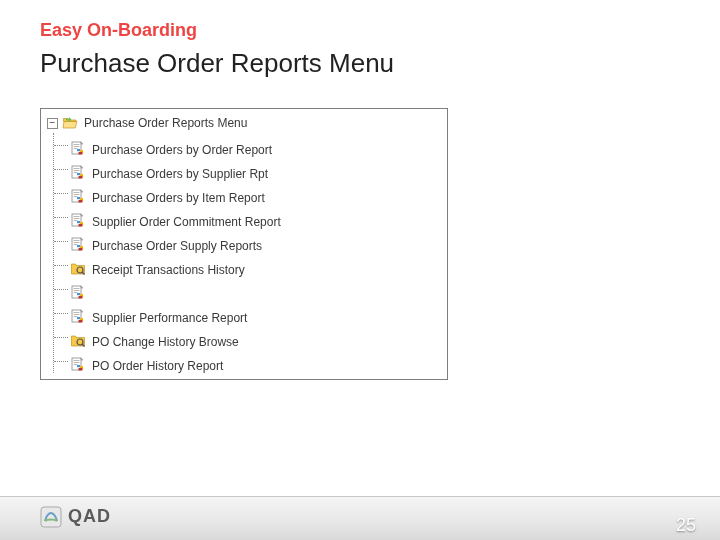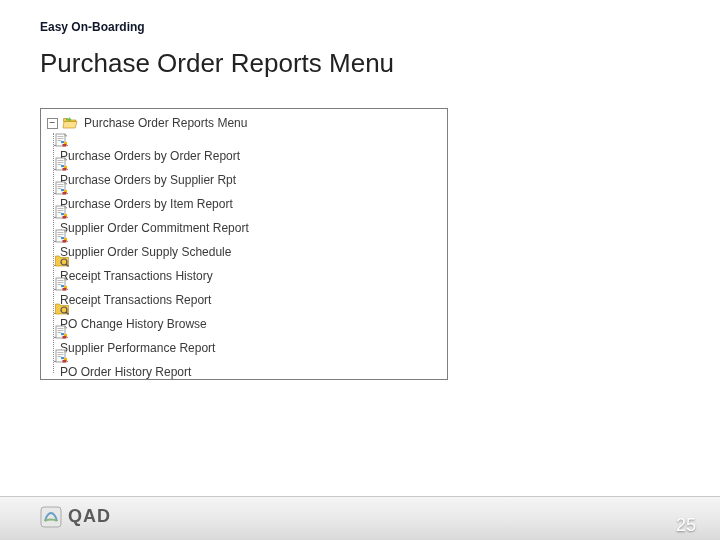--- a/index.html
+++ b/index.html
@@ -1,23 +1,23 @@
 <!DOCTYPE html>
 <html><head>
 <meta charset="utf-8">
 <style>
   html,body{margin:0;padding:0;width:720px;height:540px;font-family:Arial,Helvetica,sans-serif;background:#fff;color:#000;}
   .slide{position:relative;width:720px;height:540px;box-sizing:border-box;}
-  .breadcrumb{position:absolute;left:40px;top:20px;font-size:12px;font-weight:bold;color:#0f172a;}
+  .breadcrumb{position:absolute;left:40px;top:20px;font-size:18px;font-weight:bold;color:#ef4444;}
   .title{position:absolute;left:40px;top:48px;font-size:26px;font-weight:500;color:#222;}
   .tree-panel{position:absolute;left:40px;top:108px;width:408px;border:1px solid #7d7d7d;background:#fff;font-family:Tahoma,Arial,sans-serif;font-size:12px;color:#3a3a3a;padding:4px 6px 6px 6px;box-sizing:border-box;}
   .tree-root{display:flex;align-items:center;height:20px;}
   .expand-box{width:11px;height:11px;border:1px solid #8a8a8a;background:#fff;display:flex;align-items:center;justify-content:center;font-size:10px;line-height:1;color:#333;margin-right:4px;box-sizing:border-box;cursor:pointer;}
   .tree-children{margin-left:6px;border-left:1px dotted #8a8a8a;padding-left:0;}
-  .tree-item{display:flex;align-items:flex-start;height:24px;position:relative;flex-direction:column;}
+  .tree-item{display:flex;align-items:flex-end;height:24px;position:relative;}
   .tree-item::before{content:"";position:absolute;left:0;top:12px;width:14px;border-top:1px dotted #8a8a8a;}
   .tree-item .item-gap{width:16px;height:1px;}
   .tree-label{margin-left:6px;white-space:nowrap;}
   
   .ico{width:16px;height:16px;display:inline-block;position:relative;flex:0 0 16px;}
   .ico-folder-open svg,.ico-report svg,.ico-browse svg{width:16px;height:16px;display:block;}
   .footer{position:absolute;left:0;right:0;bottom:0;height:44px;background:linear-gradient(#f5f5f5 0%,#e8e8e8 55%,#d9d9d9 100%);border-top:1px solid #c8c8c8;display:flex;align-items:center;justify-content:space-between;padding:0 24px 4px 40px;box-sizing:border-box;}
   .logo{display:flex;align-items:center;gap:6px;}
   .logo-mark{width:22px;height:22px;}
   .logo-text{font-size:18px;font-weight:bold;color:#5a5a5a;letter-spacing:1px;}
@@ -119,21 +119,21 @@
               <rect x="2" y="1" width="9" height="12" fill="#fff" stroke="#888" stroke-width="0.8"></rect>
               <path d="M11 1l2 2h-2z" fill="#ddd" stroke="#888" stroke-width="0.6"></path>
               <rect x="3.5" y="3" width="6" height="1" fill="#bbb"></rect>
               <rect x="3.5" y="5" width="6" height="1" fill="#bbb"></rect>
               <rect x="3.5" y="7" width="4" height="1" fill="#bbb"></rect>
               <rect x="7" y="8" width="3" height="2.2" fill="#4a90d9"></rect>
               <rect x="10" y="9" width="3" height="2.8" fill="#f4b400"></rect>
               <rect x="8.5" y="11" width="4" height="2.5" fill="#c0392b"></rect>
             </svg>
         </span>
-        <span class="tree-label">Supplier Order Supply Schedule</span>
+        <span class="tree-label">Purchase Order Supply Reports</span>
       </div>
 
       <div class="tree-item">
         <span class="item-gap"></span>
         <span class="ico ico-browse">
           <svg viewBox="0 0 16 16">
               <path fill="#f7c948" stroke="#b8860b" stroke-width="0.6" d="M1.5 3h4l1 1.5h8v8.5h-13z"></path>
               <circle cx="10" cy="9" r="3" fill="none" stroke="#555" stroke-width="1.2"></circle>
               <line x1="12" y1="11" x2="14.5" y2="13.5" stroke="#555" stroke-width="1.4"></line>
             </svg>
@@ -148,50 +148,49 @@
               <rect x="2" y="1" width="9" height="12" fill="#fff" stroke="#888" stroke-width="0.8"></rect>
               <path d="M11 1l2 2h-2z" fill="#ddd" stroke="#888" stroke-width="0.6"></path>
               <rect x="3.5" y="3" width="6" height="1" fill="#bbb"></rect>
               <rect x="3.5" y="5" width="6" height="1" fill="#bbb"></rect>
               <rect x="3.5" y="7" width="4" height="1" fill="#bbb"></rect>
               <rect x="7" y="8" width="3" height="2.2" fill="#4a90d9"></rect>
               <rect x="10" y="9" width="3" height="2.8" fill="#f4b400"></rect>
               <rect x="8.5" y="11" width="4" height="2.5" fill="#c0392b"></rect>
             </svg>
         </span>
-        <span class="tree-label">Receipt Transactions Report</span>
+      </div>
+
+      <div class="tree-item">
+        <span class="item-gap"></span>
+        <span class="ico ico-report">
+          <svg viewBox="0 0 16 16">
+              <rect x="2" y="1" width="9" height="12" fill="#fff" stroke="#888" stroke-width="0.8"></rect>
+              <path d="M11 1l2 2h-2z" fill="#ddd" stroke="#888" stroke-width="0.6"></path>
+              <rect x="3.5" y="3" width="6" height="1" fill="#bbb"></rect>
+              <rect x="3.5" y="5" width="6" height="1" fill="#bbb"></rect>
+              <rect x="3.5" y="7" width="4" height="1" fill="#bbb"></rect>
+              <rect x="7" y="8" width="3" height="2.2" fill="#4a90d9"></rect>
+              <rect x="10" y="9" width="3" height="2.8" fill="#f4b400"></rect>
+              <rect x="8.5" y="11" width="4" height="2.5" fill="#c0392b"></rect>
+            </svg>
+        </span>
+        <span class="tree-label">Supplier Performance Report</span>
       </div>
 
       <div class="tree-item">
         <span class="item-gap"></span>
         <span class="ico ico-browse">
           <svg viewBox="0 0 16 16">
               <path fill="#f7c948" stroke="#b8860b" stroke-width="0.6" d="M1.5 3h4l1 1.5h8v8.5h-13z"></path>
               <circle cx="10" cy="9" r="3" fill="none" stroke="#555" stroke-width="1.2"></circle>
               <line x1="12" y1="11" x2="14.5" y2="13.5" stroke="#555" stroke-width="1.4"></line>
             </svg>
         </span>
         <span class="tree-label">PO Change History Browse</span>
-      </div>
-
-      <div class="tree-item">
-        <span class="item-gap"></span>
-        <span class="ico ico-report">
-          <svg viewBox="0 0 16 16">
-              <rect x="2" y="1" width="9" height="12" fill="#fff" stroke="#888" stroke-width="0.8"></rect>
-              <path d="M11 1l2 2h-2z" fill="#ddd" stroke="#888" stroke-width="0.6"></path>
-              <rect x="3.5" y="3" width="6" height="1" fill="#bbb"></rect>
-              <rect x="3.5" y="5" width="6" height="1" fill="#bbb"></rect>
-              <rect x="3.5" y="7" width="4" height="1" fill="#bbb"></rect>
-              <rect x="7" y="8" width="3" height="2.2" fill="#4a90d9"></rect>
-              <rect x="10" y="9" width="3" height="2.8" fill="#f4b400"></rect>
-              <rect x="8.5" y="11" width="4" height="2.5" fill="#c0392b"></rect>
-            </svg>
-        </span>
-        <span class="tree-label">Supplier Performance Report</span>
       </div>
 
       <div class="tree-item">
         <span class="item-gap"></span>
         <span class="ico ico-report">
           <svg viewBox="0 0 16 16">
               <rect x="2" y="1" width="9" height="12" fill="#fff" stroke="#888" stroke-width="0.8"></rect>
               <path d="M11 1l2 2h-2z" fill="#ddd" stroke="#888" stroke-width="0.6"></path>
               <rect x="3.5" y="3" width="6" height="1" fill="#bbb"></rect>
               <rect x="3.5" y="5" width="6" height="1" fill="#bbb"></rect>

